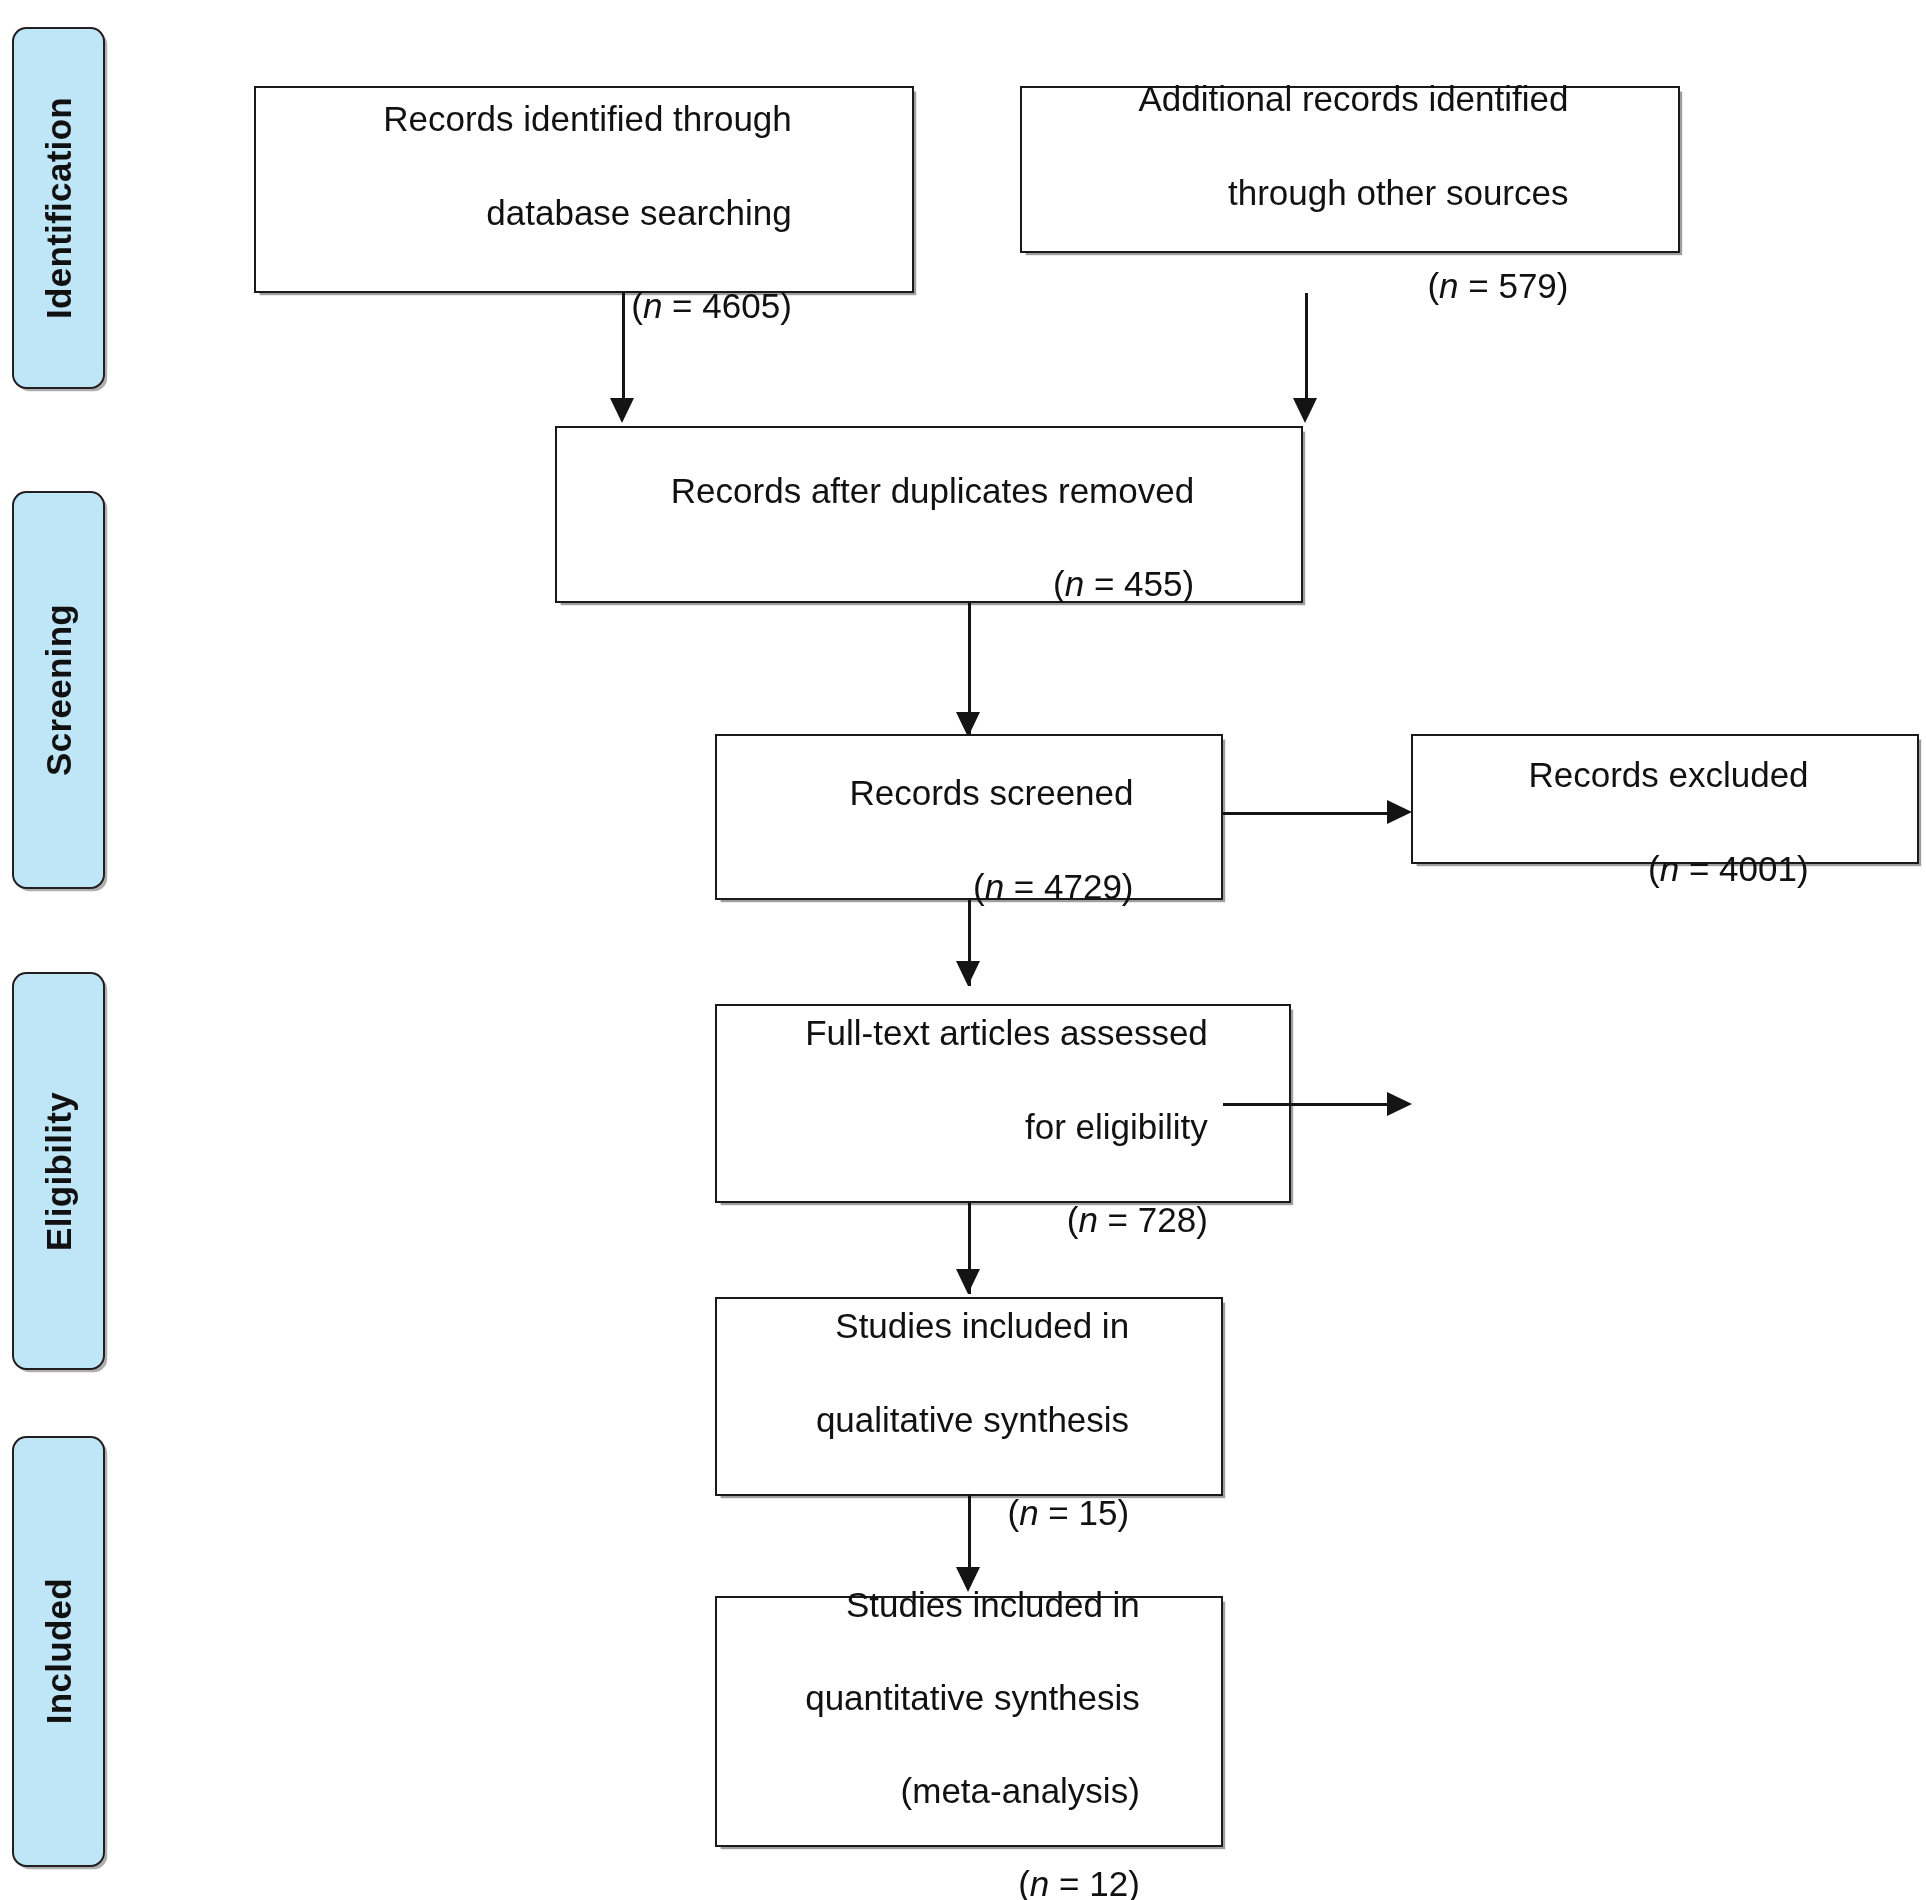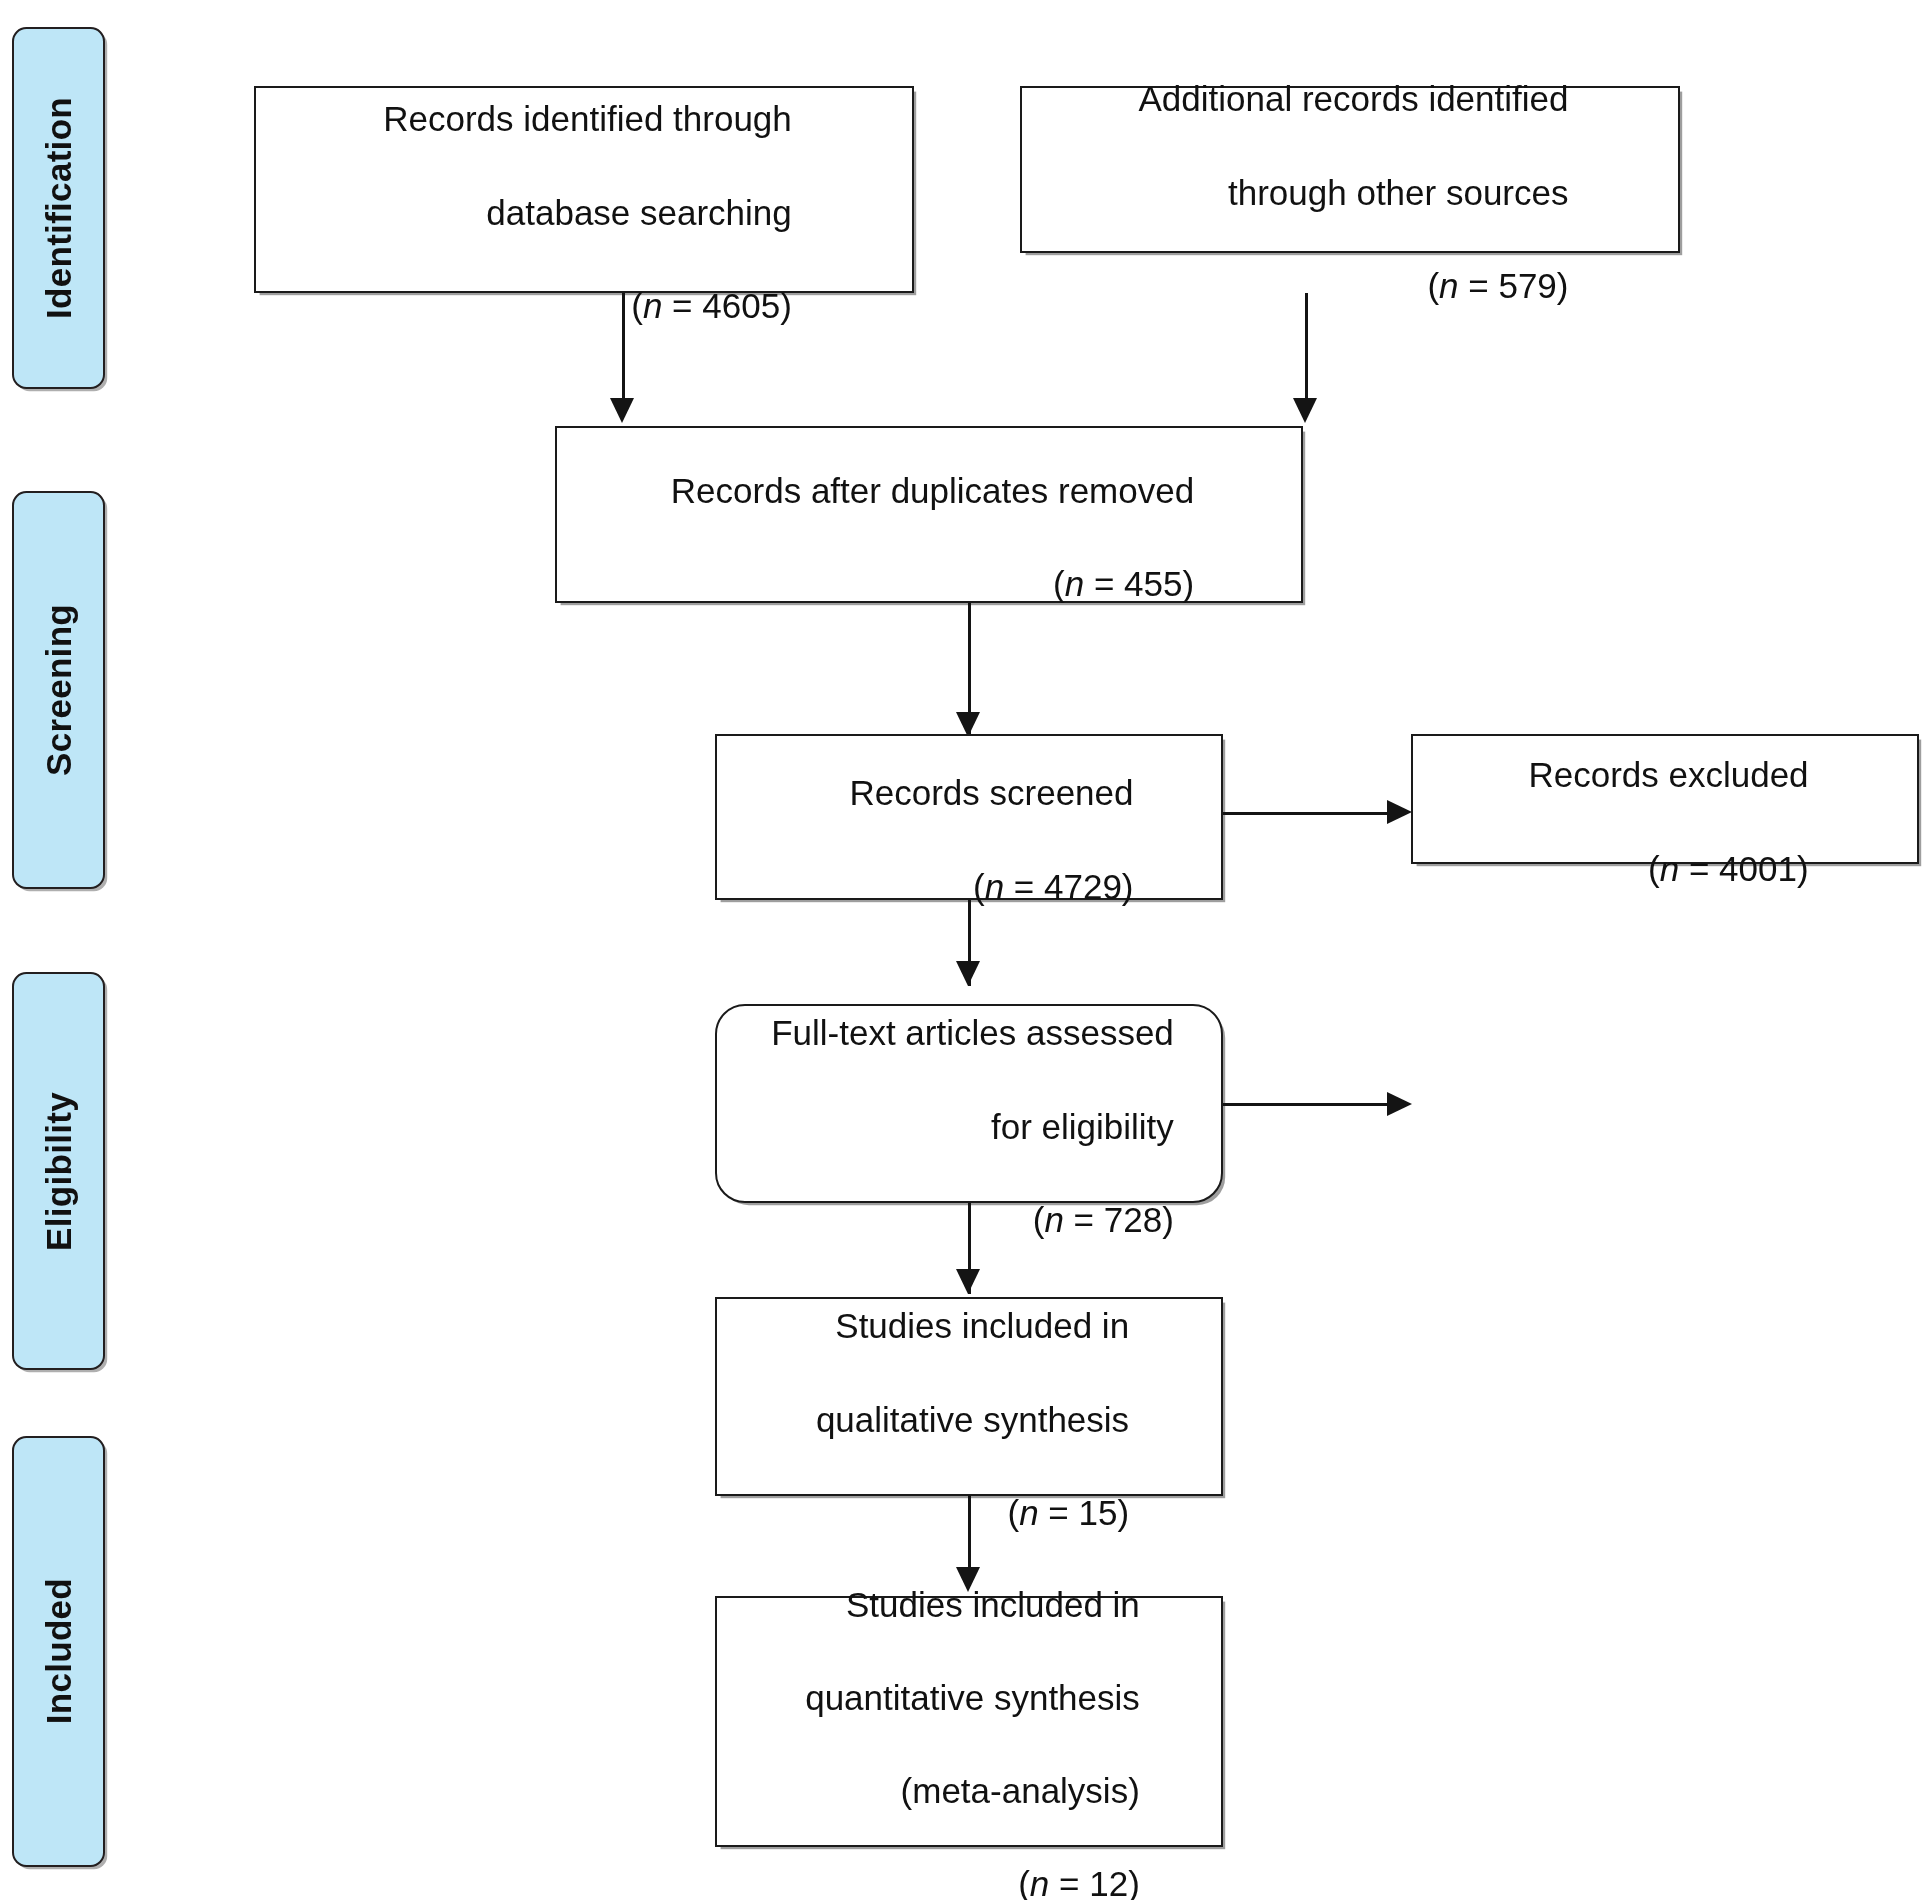--- a/index.html
+++ b/index.html
@@ -158,21 +158,21 @@
   <div class="flow-box" style="left:1411px; top:734px; width:508px; height:130px;">
     <div class="box-text">
       <span>Records excluded</span><br>
       <span>(</span><span class="ital">n</span><span> = </span><span>4001</span><span>)</span>
     </div>
   </div>
 
   <div class="vline" style="left:968px; top:900px; height:86px;"></div>
   <div class="arrow-down" style="left:956px; top:961px;"></div>
 
-  <div class="flow-box" style="left:715px; top:1004px; width:508px; height:199px;border-radius:30px;">
+  <div class="flow-box" style="left:715px; top:1004px; width:576px; height:199px;">
     <div class="box-text">
       <span>Full-text articles assessed</span><br>
       <span>for eligibility</span><br>
       <span>(</span><span class="ital">n</span><span> = </span><span>728</span><span>)</span>
     </div>
   </div>
 
   <div class="hline" style="left:1223px; top:1103px; width:166px;"></div>
   <div class="arrow-right" style="left:1387px; top:1092px;"></div>
 

